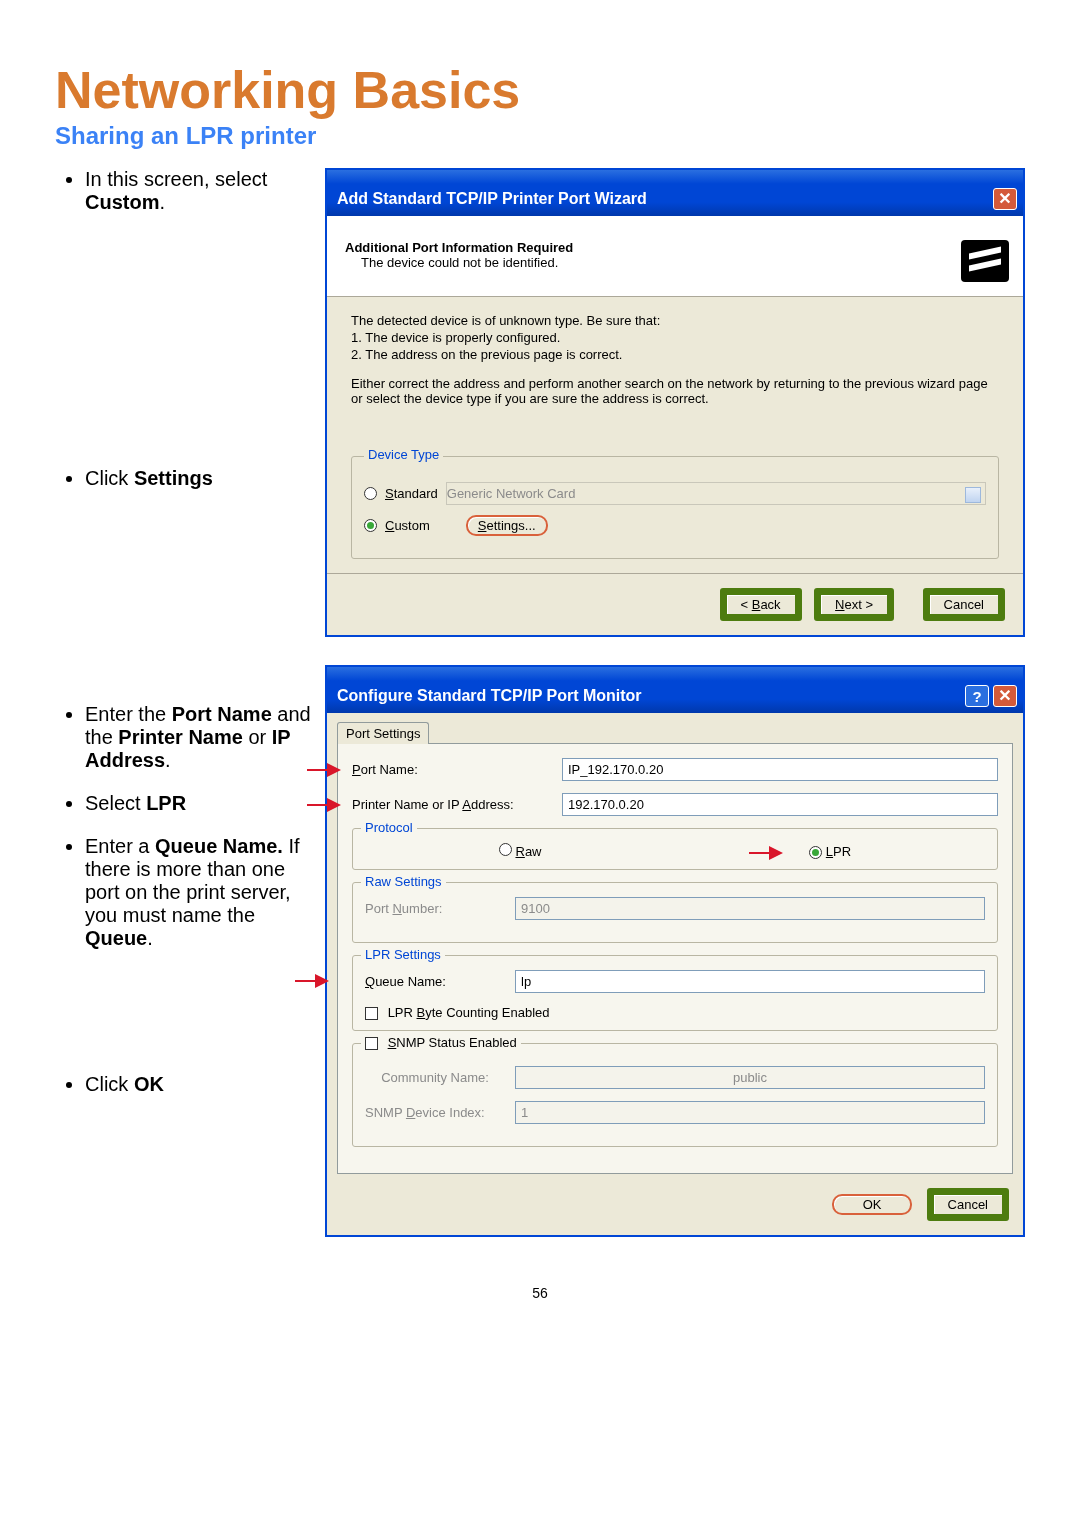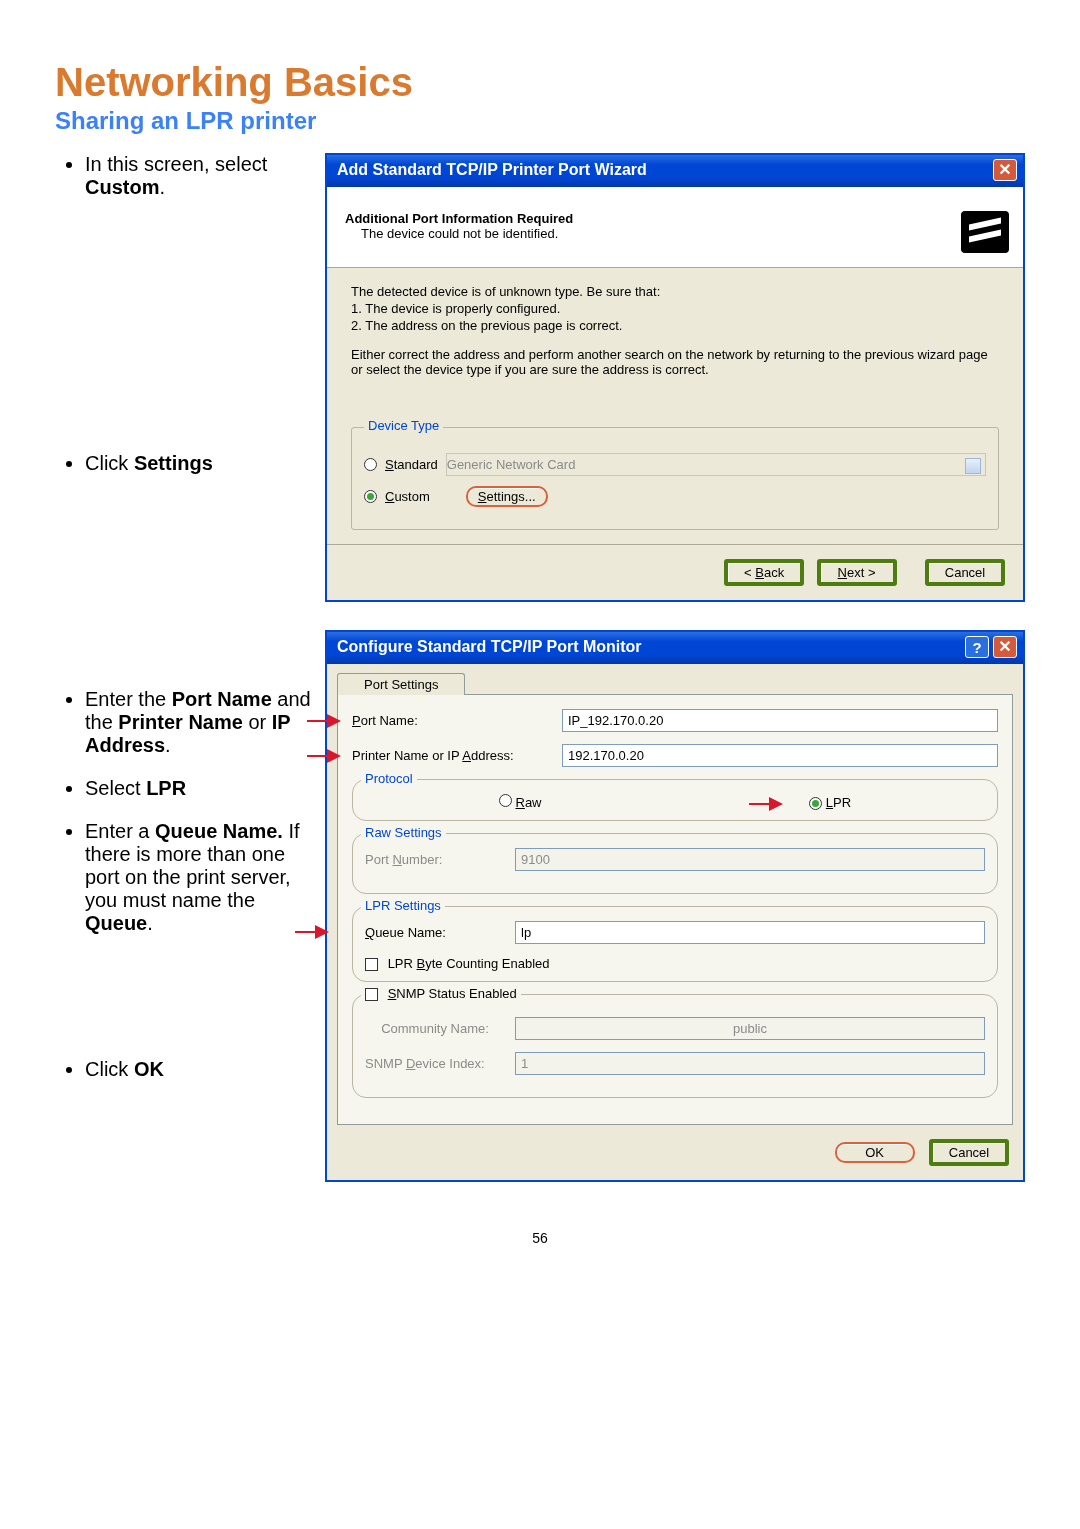--- a/index.html
+++ b/index.html
@@ -5,21 +5,21 @@
   * { box-sizing: border-box; }
   body {
     margin: 0;
     font-family: Arial, sans-serif;
     background: #fff;
     width: 1080px;
     padding: 60px 55px 40px 55px;
   }
   .page-title {
     color: #d97a2e;
-    font-size: 40px;
+    font-size: 52px;
     font-weight: bold;
     margin: 0 0 2px 0;
   }
   .page-subtitle {
     color: #3b82f6;
     font-size: 24px;
     font-weight: bold;
     margin: 0 0 18px 0;
   }
   .content-row {
@@ -52,21 +52,21 @@
   .window {
     border: 2px solid #0046d5;
     background: #ece9d8;
     margin-bottom: 28px;
   }
   .titlebar {
     background: linear-gradient(to bottom, #2a6fe0 0%, #0046d5 30%, #0046d5 70%, #0038ac 100%);
     color: #fff;
     font-weight: bold;
     font-size: 16px;
-    padding: 4px 6px 6px 10px;
+    padding: 18px 6px 6px 10px;
     display: flex;
     align-items: center;
     justify-content: space-between;
   }
   .titlebar-right { display: flex; gap: 4px; }
   .tb-btn {
     width: 24px;
     height: 22px;
     background: #d45a3a;
     border: 1px solid #fff;
@@ -176,21 +176,21 @@
     content:"";
     position:absolute;
     right:4px; top:4px;
     width:14px; height:14px;
     background:linear-gradient(#e8f0fb,#c0d4f0);
     border:1px solid #9db8dc;
   }
   .xp-button {
     display:inline-block;
     background:#ece9d8;
-    border:4px solid #4d7c0f;
+    border:7px solid #4d7c0f;
     border-radius:3px;
     padding:2px 14px;
     font-size:13px;
     box-shadow: inset 1px 1px 0 #fff;
   }
   .xp-button.hl {
     border:2px solid #d9613b;
     border-radius:10px;
     padding:1px 10px;
   }
@@ -200,21 +200,21 @@
     text-align: right;
   }
   .wiz-buttons .xp-button { margin-left: 8px; min-width:80px; text-align:center;}
   .u { text-decoration: underline; }
   
   .tab {
     display:inline-block;
     background:#ece9d8;
     border:1px solid #919b9c;
     border-bottom:none;
-    padding:3px 26px;
+    padding:3px 8px;
     font-size:13px;
     margin: 8px 0 0 10px;
     border-radius: 3px 3px 0 0;
     position:relative;
     top:1px;
     z-index:2;
   }
   .tabpanel {
     margin: 0 10px 10px 10px;
     border: 1px solid #919b9c;
@@ -236,21 +236,21 @@
     background:#fff;
     padding:3px 5px;
     font-size:13px;
   }
   .text-input.disabled {
     color:#8b8b8b;
     background:#f4f3eb;
   }
   .group {
     border:1px solid #b9b6a3;
-    border-radius:14px;
+    border-radius:3px;
     padding: 14px 12px 10px 12px;
     margin-bottom:12px;
     position:relative;
   }
   .group .group-legend {
     position:absolute;
     top:-9px; left:8px;
     background:#f7f6ee;
     color:#0046d5;
     padding:0 4px;

